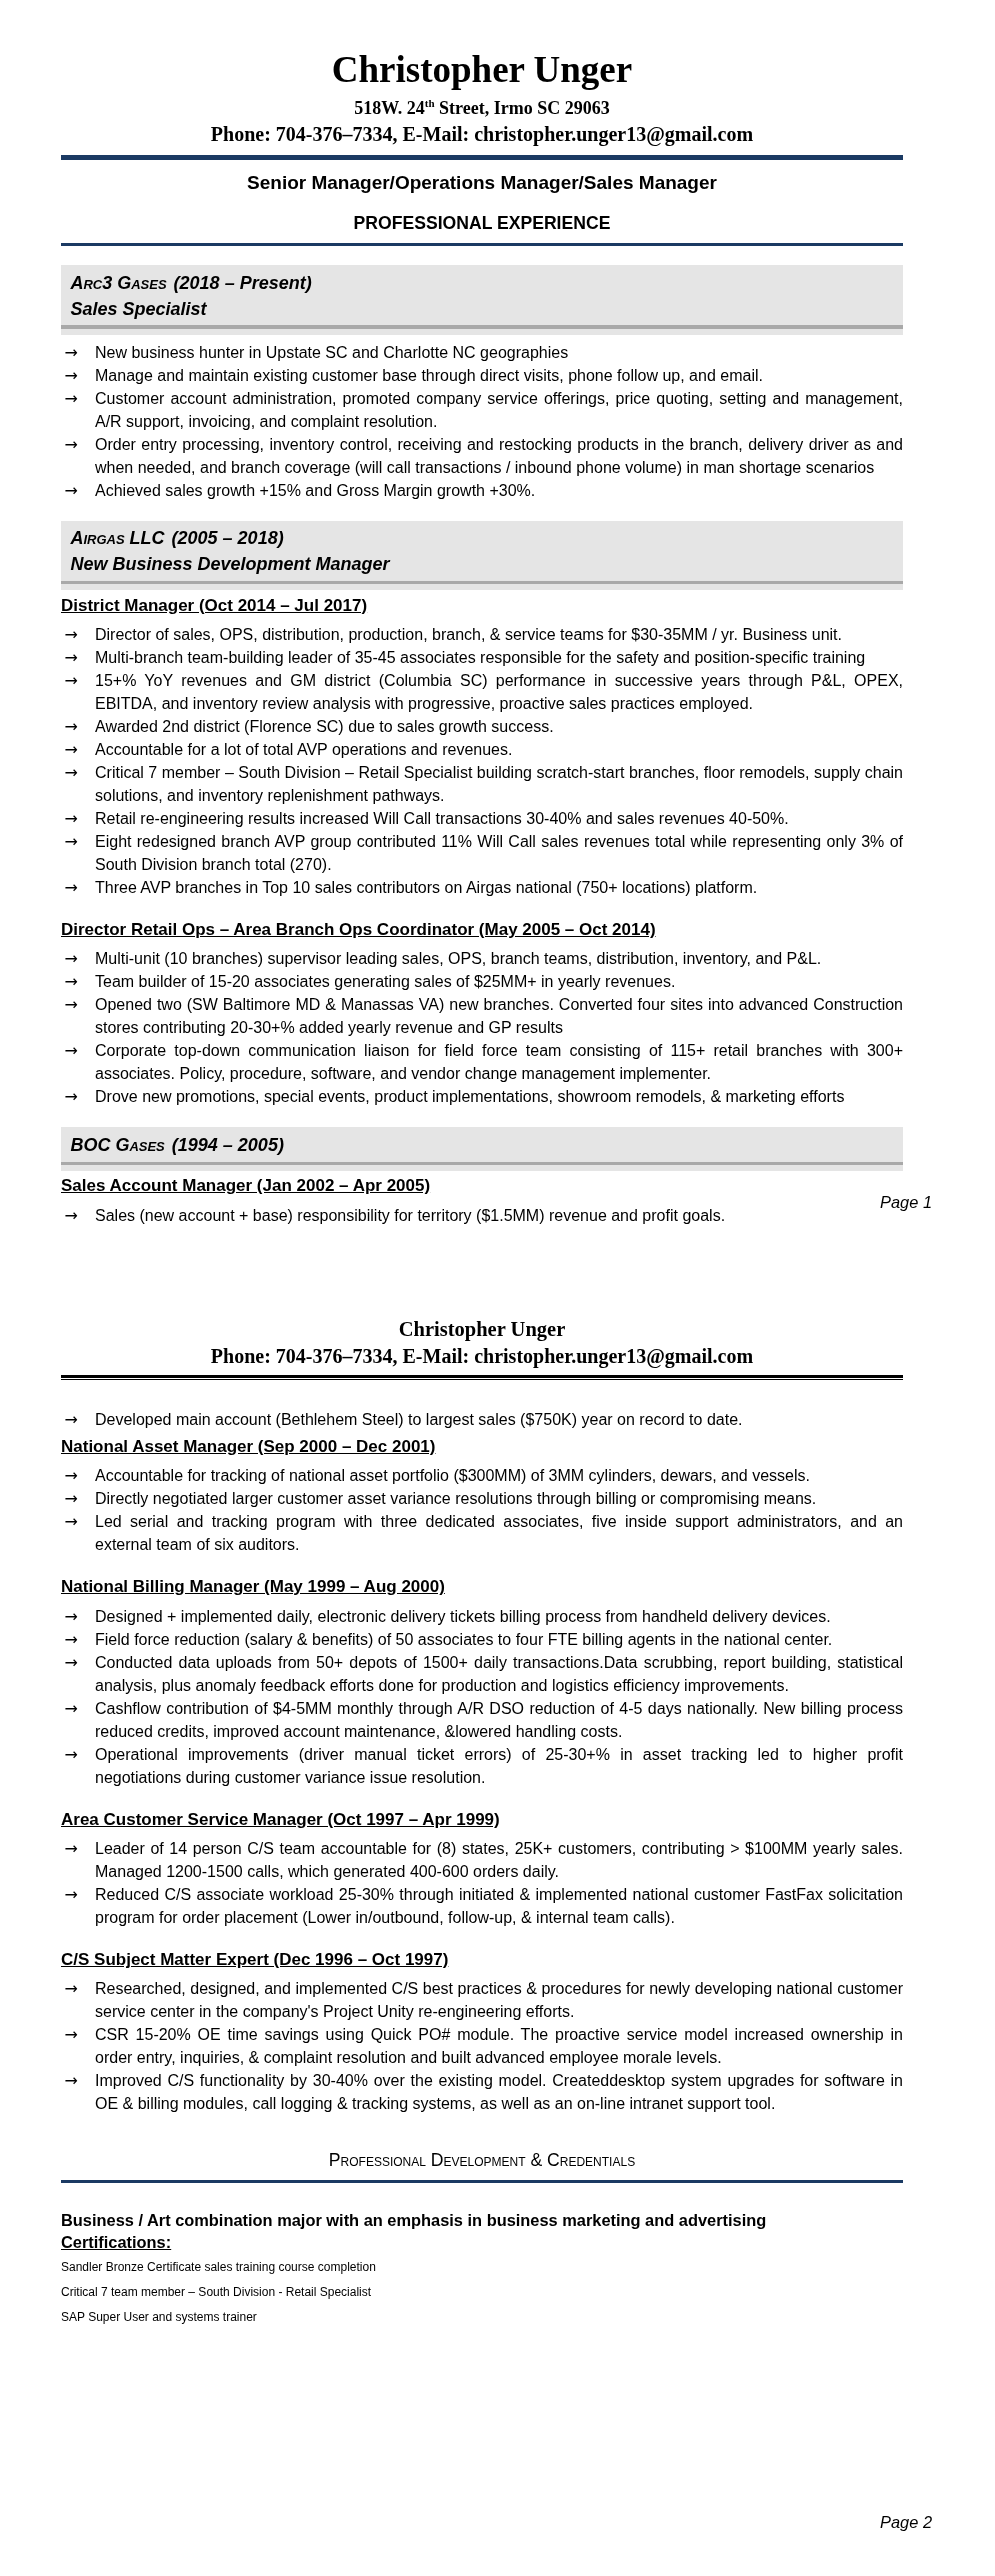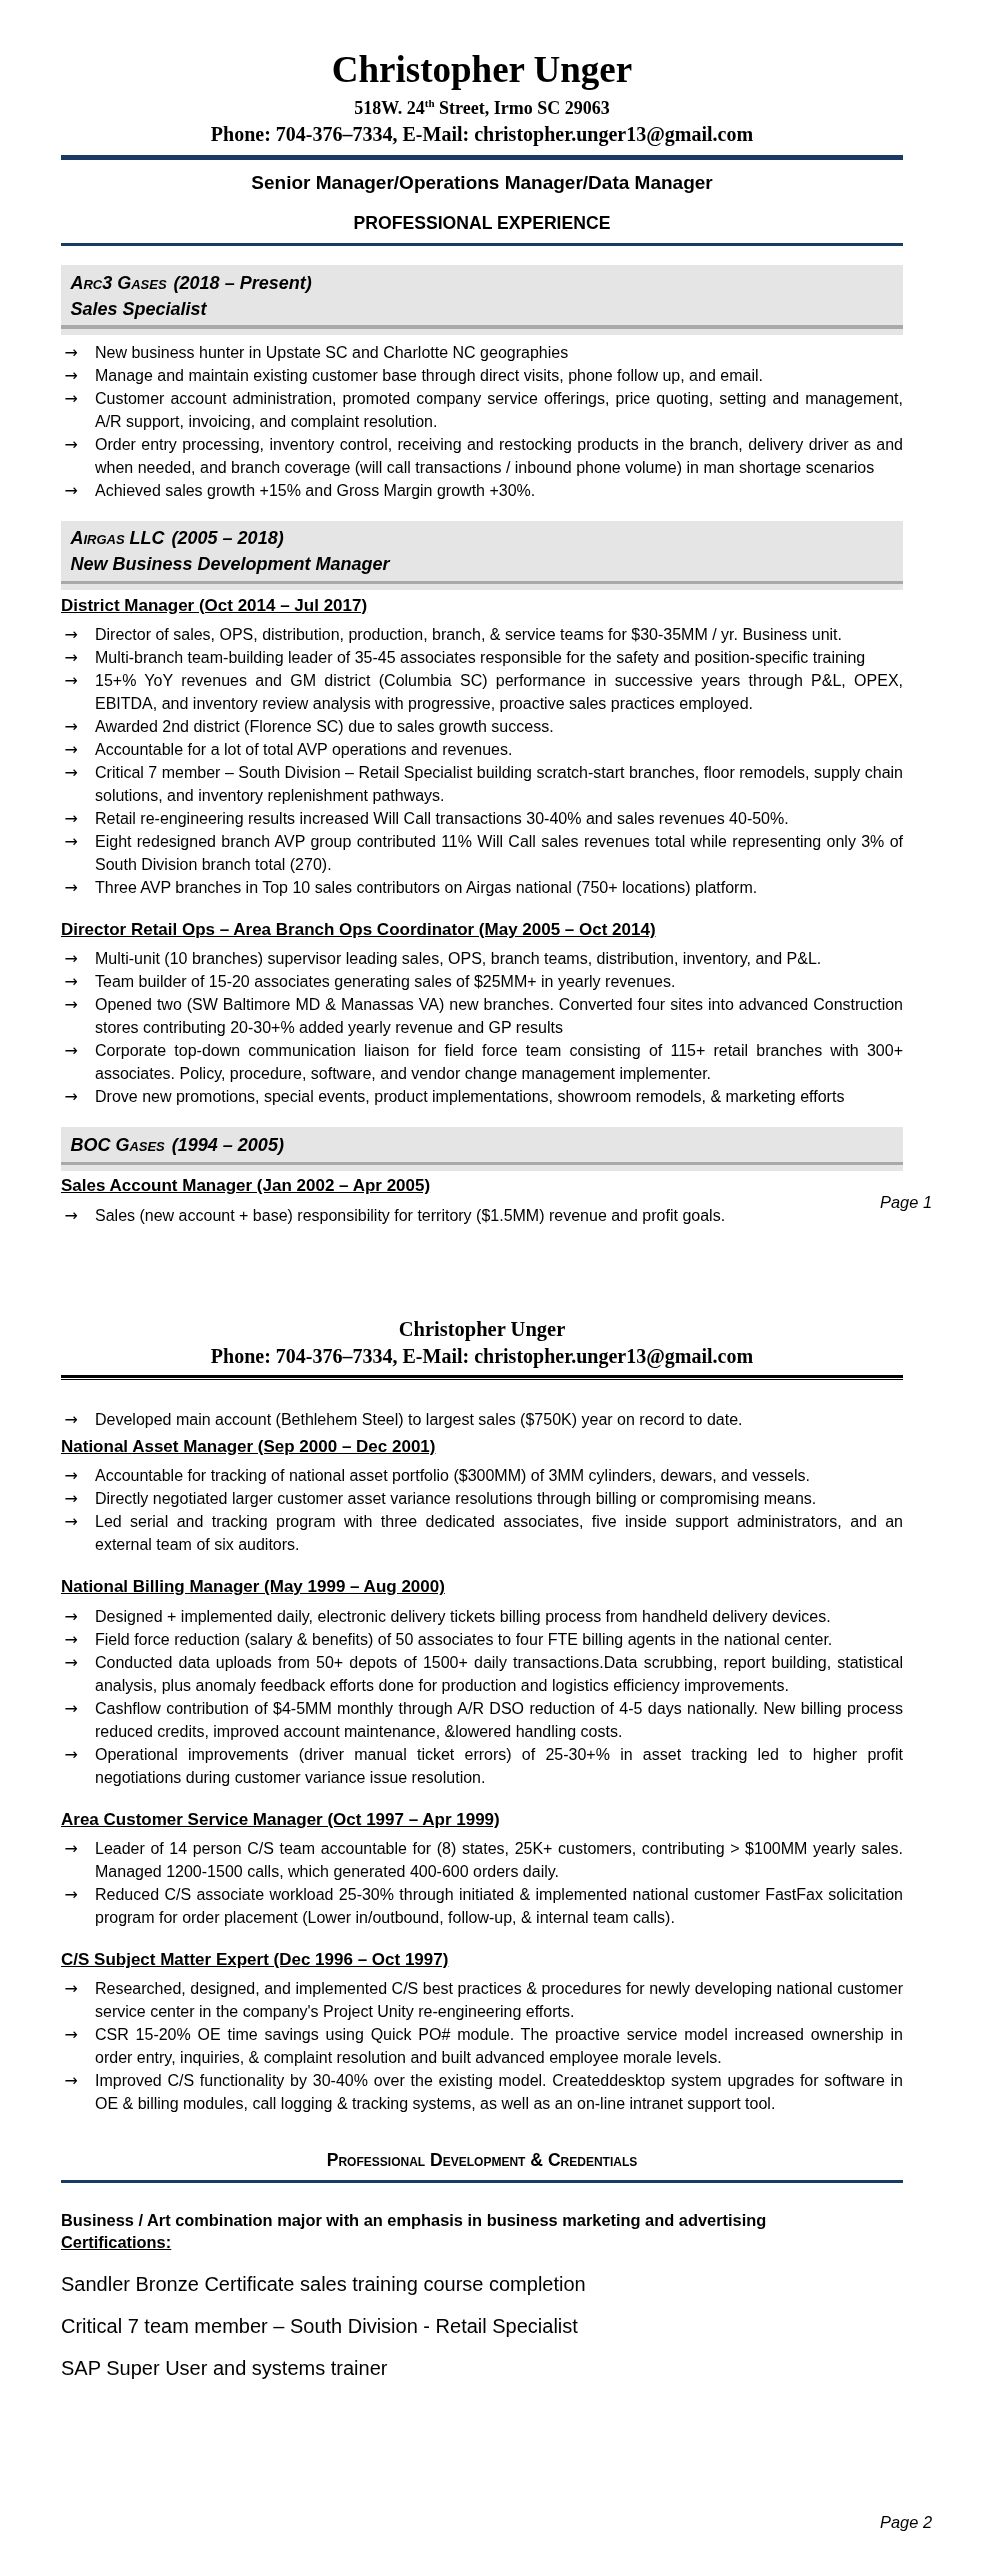--- a/index.html
+++ b/index.html
@@ -42,40 +42,40 @@
   .p1 .page-label{bottom:69px;margin-left:16px;}
   .p2 .page-label{bottom:43px;}
 
   
   .name2{font-family:"Liberation Serif",serif;font-weight:bold;font-size:20.5px;line-height:27px;text-align:center;margin:0;}
   .contact2{font-family:"Liberation Serif",serif;font-weight:bold;font-size:20px;line-height:27px;text-align:center;}
   .rule-black-double{margin-top:4.7px;height:1.8px;border-top:3.5px solid #000;border-bottom:1.2px solid #000;}
   .p2 .bullets.first{margin-top:28px;}
 
   
-  .dev-head{font-weight:bold;font-size:17.6px;line-height:23.4px;text-align:center;margin-top:34px;}
+  .dev-head{font-weight:normal;font-size:17.6px;line-height:23.4px;text-align:center;margin-top:34px;}
   .education{font-weight:bold;font-size:16.4px;line-height:22px;margin-top:26px;}
   .cert-head{font-weight:bold;font-size:16.4px;line-height:22px;}
   .cert-head span{text-decoration:underline;}
-  .cert-line{font-size:20px;line-height:21px;margin-top:21px;}
+  .cert-line{font-size:12px;line-height:21px;margin-top:4px;}
 </style>
 </head>
 <body>
 
 <div class="page p1">
 
   <h1 class="name1">Christopher Unger</h1>
 
   <div class="addr"><span>518W. 24</span><sup>th</sup><span> Street, Irmo SC 29063</span></div>
 
   <div class="contact1">Phone: 704-376–7334, E-Mail: christopher.unger13@gmail.com</div>
 
   <div class="rule-navy-thick"></div>
 
-  <div class="headline">Senior Manager/Operations Manager/Data Manager</div>
+  <div class="headline">Senior Manager/Operations Manager/Sales Manager</div>
 
 
   <div class="sec-head">PROFESSIONAL EXPERIENCE</div>
   <div class="rule-navy-thin"></div>
 
   <div class="co-box">
     <div class="co-line"><span class="sc">Arc3 Gases</span><span class="co-dates">(2018 – Present)</span></div>
     <div class="role-line">Sales Specialist</div>
     <div class="box-rule"></div>
   </div>

